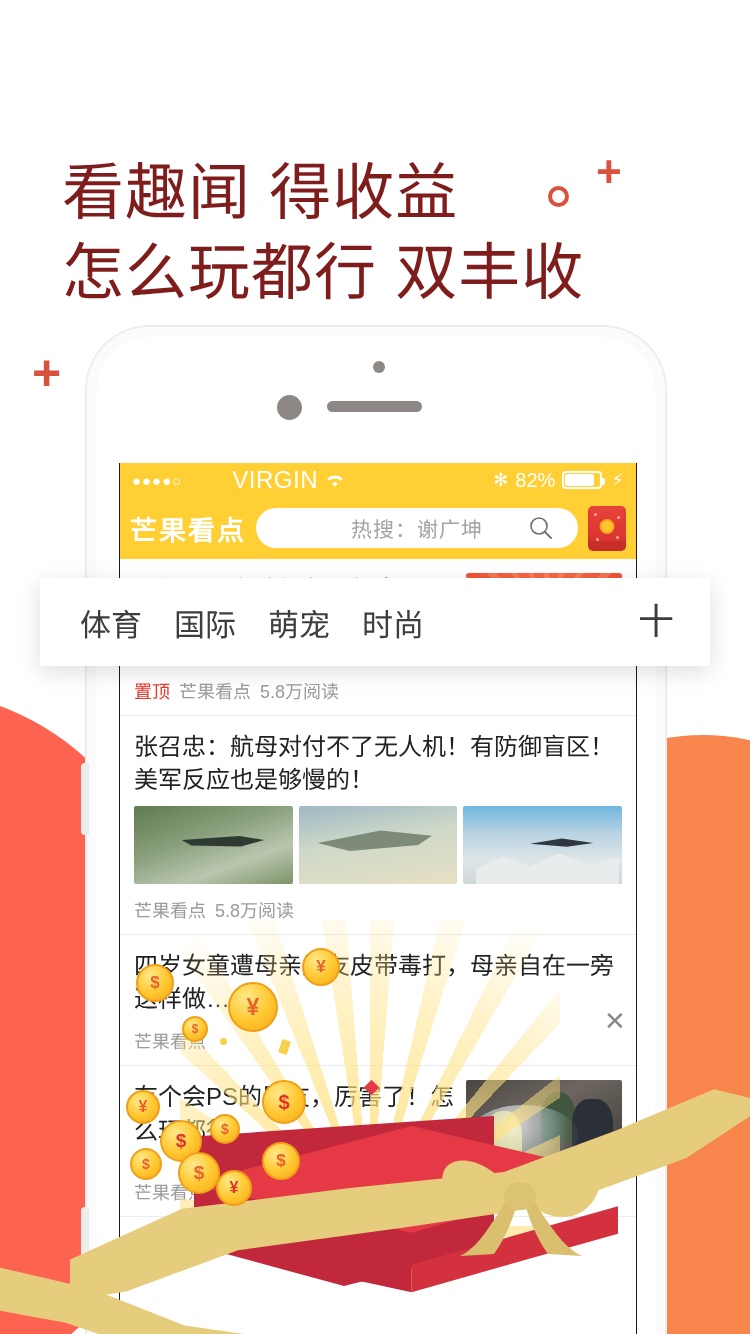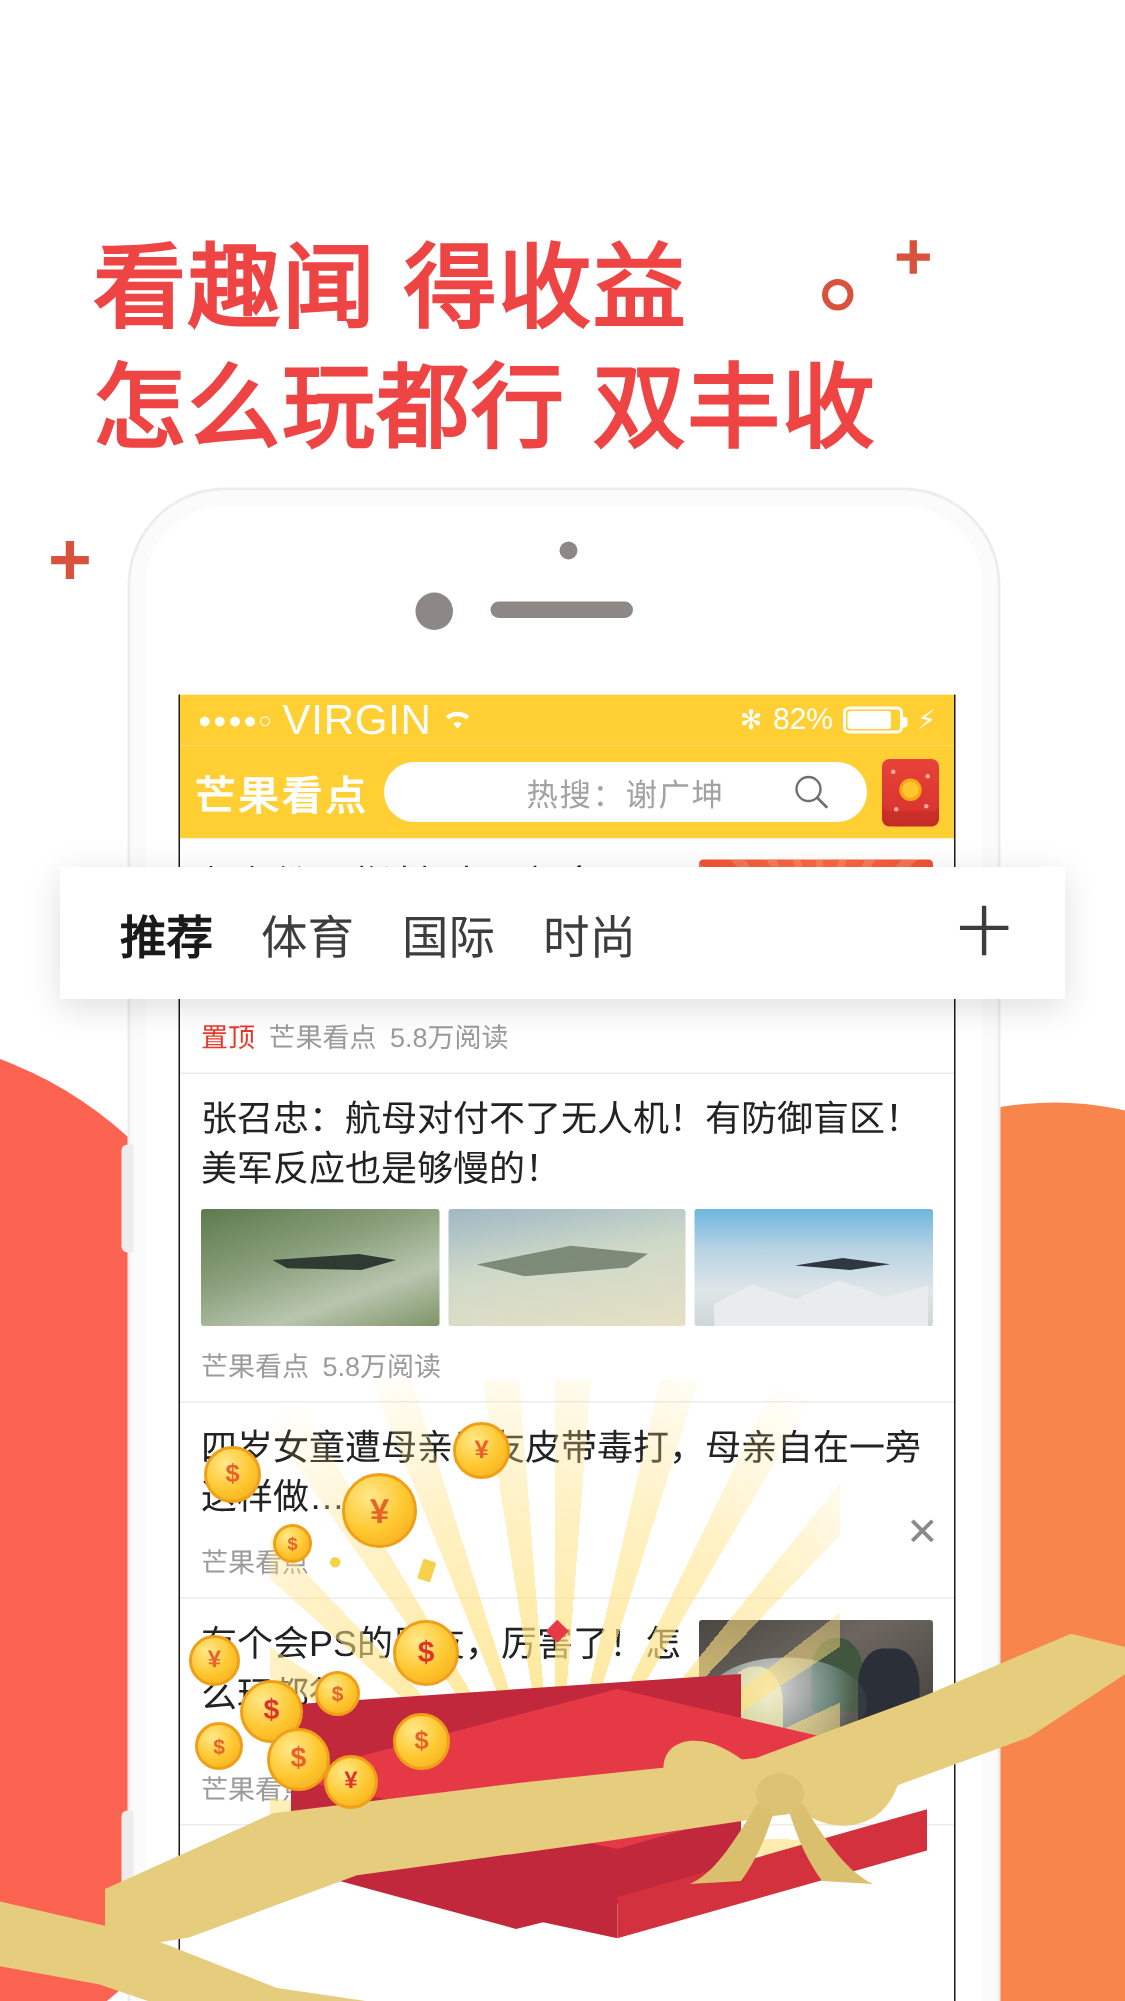--- a/index.html
+++ b/index.html
@@ -28,21 +28,21 @@
   .plus-deco{
     position:absolute;color:#D9523D;font-weight:700;line-height:1;
     user-select:none;
   }
   .plus-a{left:596px;top:150px;font-size:44px;}
   .plus-b{left:32px;top:348px;font-size:50px;}
 
   
   .headline{
     position:absolute;left:62px;top:74px;width:620px;
-    color:#ef4444;font-size:62px;font-weight:700;line-height:1.28;
+    color:#7f1d1d;font-size:62px;font-weight:400;line-height:1.28;
     letter-spacing:1px;white-space:pre-line;
   }
   .headline .l2{display:block;}
   .dot-deco{
     position:absolute;left:548px;top:186px;width:21px;height:21px;
     border:4px solid #D9523D;border-radius:50%;box-sizing:border-box;
   }
 
   
   .phone{
@@ -82,21 +82,21 @@
     background:#ffffff;overflow:hidden;
     border-left:1px solid #1a1a1a;border-right:1px solid #1a1a1a;
   }
   .statusbar{
     height:34px;background:#FFCF33;color:#ffffff;
     display:flex;align-items:center;justify-content:space-between;
     padding:0 12px;font-size:19px;box-sizing:border-box;
   }
   .sb-left{display:flex;align-items:center;gap:6px;}
   .dots{letter-spacing:1px;font-size:15px;line-height:1;}
-  .carrier{font-size:28px;letter-spacing:.5px;}
+  .carrier{font-size:24px;letter-spacing:.5px;margin-left:44px;}
   .wifi{display:inline-block;width:22px;height:16px;position:relative;}
   .sb-right{display:flex;align-items:center;gap:7px;font-size:20px;}
   .bt{font-size:18px;}
   .batt{
     width:40px;height:18px;border:2px solid #fff;border-radius:4px;
     position:relative;box-sizing:border-box;
   }
   .batt::after{
     content:"";position:absolute;right:-5px;top:5px;width:3px;height:7px;
     background:#fff;border-radius:0 2px 2px 0;
@@ -395,26 +395,23 @@
             <span>芒果看点</span>
             <span>5.8万阅读</span>
           </div>
         </div>
 
       </div>
     </div>
   </div>
 
   <div class="tabs-panel">
-    <div class="tab active">
-      <span class="hl"></span>
-      <span>推荐</span>
-    </div>
     <div class="tab"><span>体育</span></div>
     <div class="tab"><span>国际</span></div>
+    <div class="tab"><span>萌宠</span></div>
     <div class="tab"><span>时尚</span></div>
     <div class="tab-add">十</div>
   </div>
 
   <div class="close-x" style="position:absolute;left:604px;top:1008px;">✕</div>
 
   <div class="gift-wrap">
     <div class="rays"></div>
 
     <div class="gbox-back"></div>

